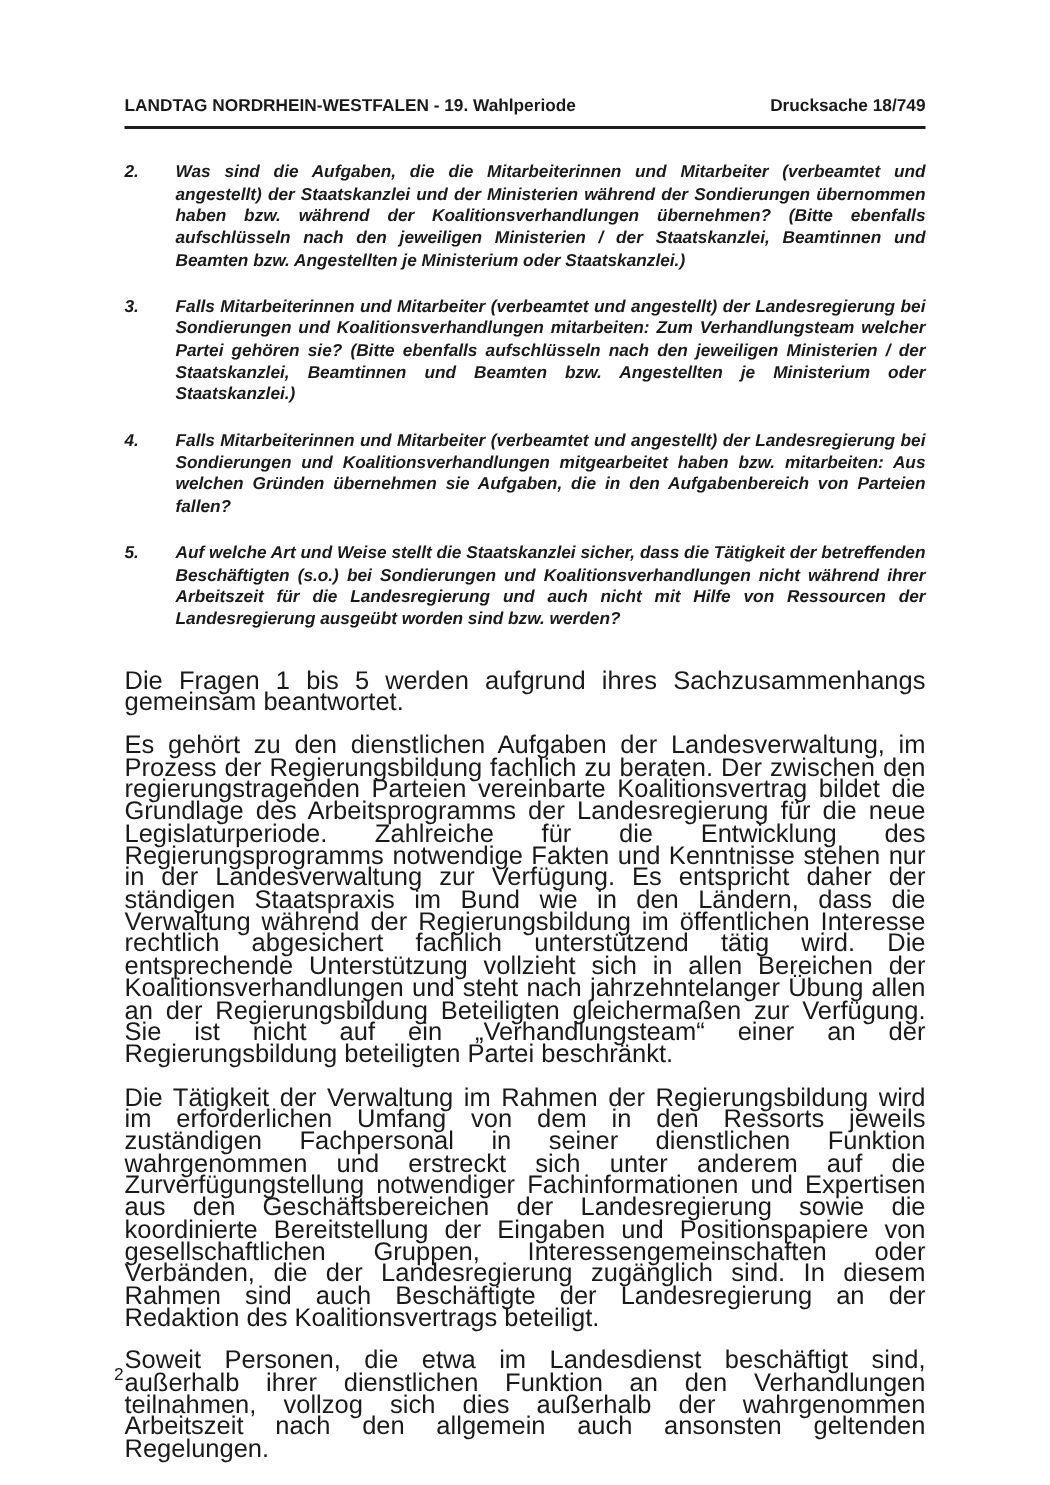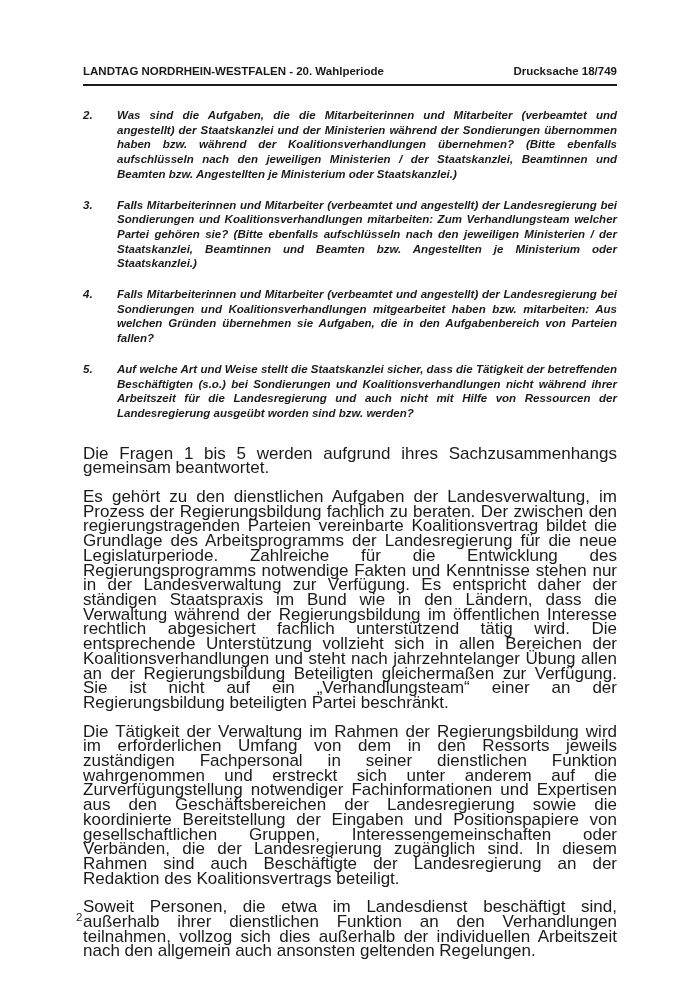--- a/index.html
+++ b/index.html
@@ -63,21 +63,21 @@
     font-size: 11.5px;
     line-height: 14px;
   }
 </style>
 </head>
 <body>
 
 <div class="page">
 
   <div class="doc-header">
-    <span>LANDTAG NORDRHEIN-WESTFALEN - 20. Wahlperiode</span>
+    <span>LANDTAG NORDRHEIN-WESTFALEN - 19. Wahlperiode</span>
     <span>Drucksache 18/749</span>
   </div>
 
   <div class="questions">
 
     <div class="question">
       <span class="q-num">2.</span>
       <span class="q-text">Was sind die Aufgaben, die die Mitarbeiterinnen und Mitarbeiter (verbeamtet und angestellt) der Staatskanzlei und der Ministerien während der Sondierungen übernommen haben bzw. während der Koalitionsverhandlungen übernehmen? (Bitte ebenfalls aufschlüsseln nach den jeweiligen Ministerien / der Staatskanzlei, Beamtinnen und Beamten bzw. Angestellten je Ministerium oder Staatskanzlei.)</span>
     </div>
 
@@ -95,18 +95,18 @@
       <span class="q-num">5.</span>
       <span class="q-text">Auf welche Art und Weise stellt die Staatskanzlei sicher, dass die Tätigkeit der betreffenden Beschäftigten (s.o.) bei Sondierungen und Koalitionsverhandlungen nicht während ihrer Arbeitszeit für die Landesregierung und auch nicht mit Hilfe von Ressourcen der Landesregierung ausgeübt worden sind bzw. werden?</span>
     </div>
 
   </div>
 
   <div class="body-text">
     <p class="paragraph">Die Fragen 1 bis 5 werden aufgrund ihres Sachzusammenhangs gemeinsam beantwortet.</p>
     <p class="paragraph">Es gehört zu den dienstlichen Aufgaben der Landesverwaltung, im Prozess der Regierungsbildung fachlich zu beraten. Der zwischen den regierungstragenden Parteien vereinbarte Koalitionsvertrag bildet die Grundlage des Arbeitsprogramms der Landesregierung für die neue Legislaturperiode. Zahlreiche für die Entwicklung des Regierungsprogramms notwendige Fakten und Kenntnisse stehen nur in der Landesverwaltung zur Verfügung. Es entspricht daher der ständigen Staatspraxis im Bund wie in den Ländern, dass die Verwaltung während der Regierungsbildung im öffentlichen Interesse rechtlich abgesichert fachlich unterstützend tätig wird. Die entsprechende Unterstützung vollzieht sich in allen Bereichen der Koalitionsverhandlungen und steht nach jahrzehntelanger Übung allen an der Regierungsbildung Beteiligten gleichermaßen zur Verfügung. Sie ist nicht auf ein „Verhandlungsteam“ einer an der Regierungsbildung beteiligten Partei beschränkt.</p>
     <p class="paragraph">Die Tätigkeit der Verwaltung im Rahmen der Regierungsbildung wird im erforderlichen Umfang von dem in den Ressorts jeweils zuständigen Fachpersonal in seiner dienstlichen Funktion wahrgenommen und erstreckt sich unter anderem auf die Zurverfügungstellung notwendiger Fachinformationen und Expertisen aus den Geschäftsbereichen der Landesregierung sowie die koordinierte Bereitstellung der Eingaben und Positionspapiere von gesellschaftlichen Gruppen, Interessengemeinschaften oder Verbänden, die der Landesregierung zugänglich sind. In diesem Rahmen sind auch Beschäftigte der Landesregierung an der Redaktion des Koalitionsvertrags beteiligt.</p>
-    <p class="paragraph">Soweit Personen, die etwa im Landesdienst beschäftigt sind, außerhalb ihrer dienstlichen Funktion an den Verhandlungen teilnahmen, vollzog sich dies außerhalb der individuellen Arbeitszeit nach den allgemein auch ansonsten geltenden Regelungen.</p>
+    <p class="paragraph">Soweit Personen, die etwa im Landesdienst beschäftigt sind, außerhalb ihrer dienstlichen Funktion an den Verhandlungen teilnahmen, vollzog sich dies außerhalb der wahrgenommen Arbeitszeit nach den allgemein auch ansonsten geltenden Regelungen.</p>
   </div>
 
   <div class="page-number">2</div>
 
 </div>
 
 </body></html>

